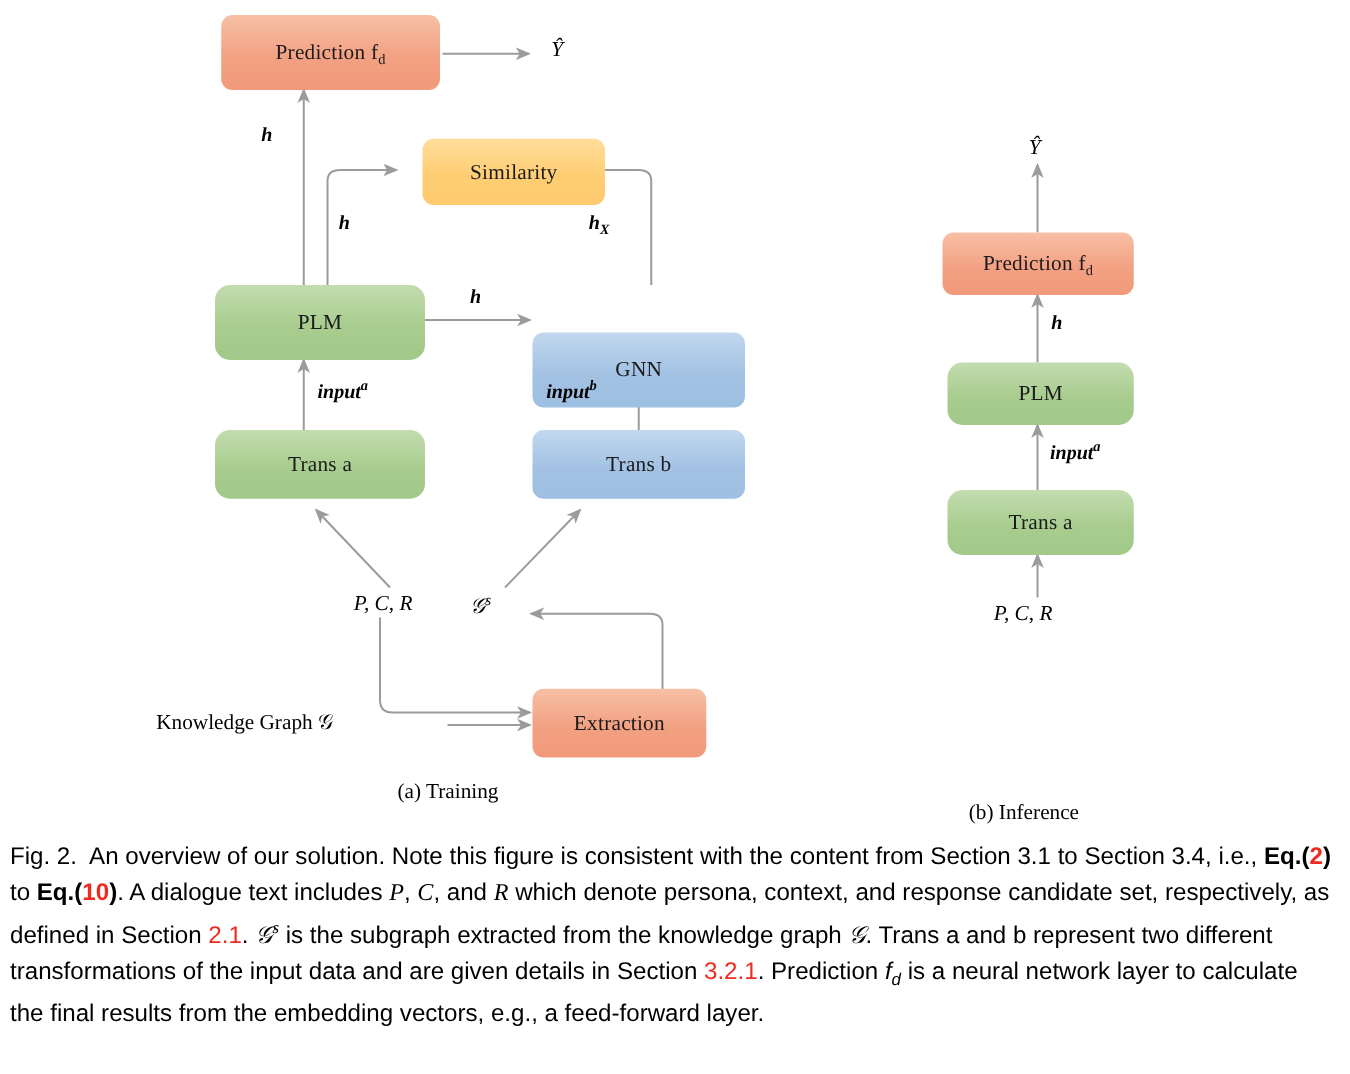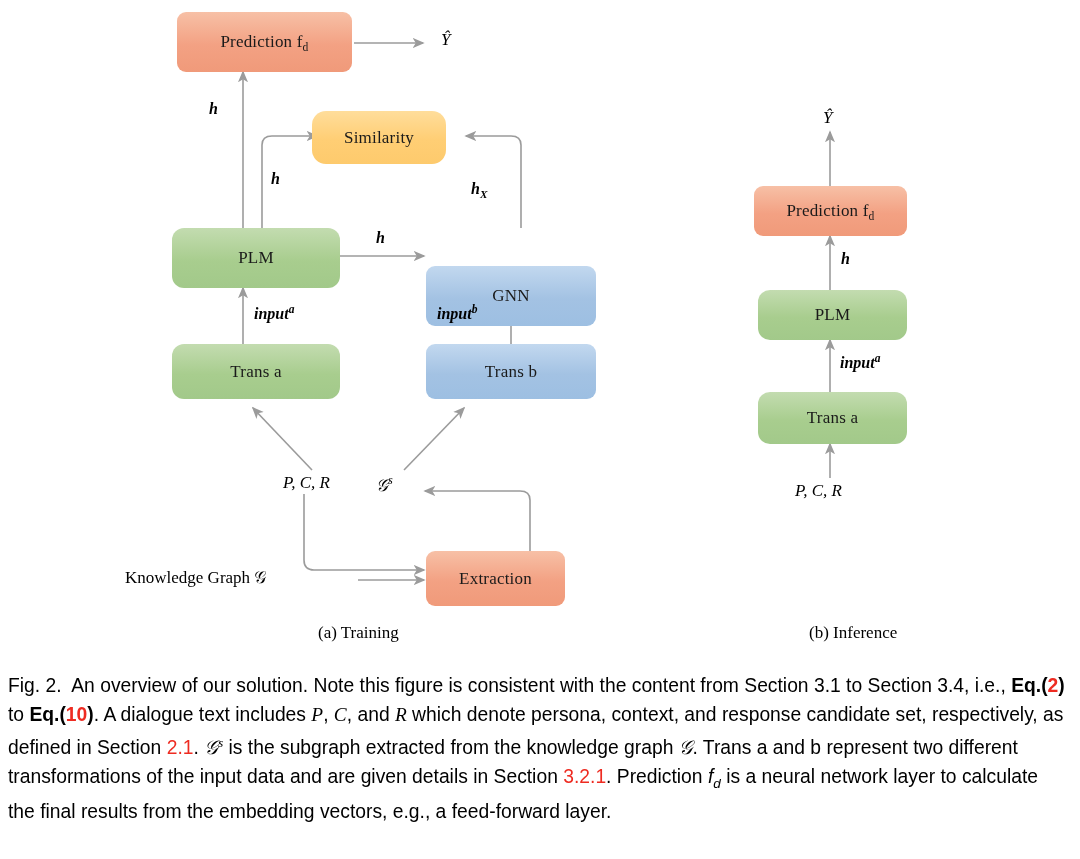--- a/index.html
+++ b/index.html
@@ -148,21 +148,21 @@
       <line x1="830" y1="392" x2="830" y2="340" marker-end="url(#ah)"></line>
 
       <line x1="830" y1="478" x2="830" y2="444" marker-end="url(#ah)"></line>
     </g>
   </svg>
 
   <div class="node node-orange" style="left:177px; top:12px; width:175px; height:60px;">
     <span><span>Prediction f</span><sub>d</sub></span>
   </div>
 
-  <div class="node node-yellow" style="left:312px; top:111px; width:134px; height:53px;border-radius:14px;">
+  <div class="node node-yellow" style="left:338px; top:111px; width:146px; height:53px;">
     <span>Similarity</span>
   </div>
 
   <div class="node node-green" style="left:172px; top:228px; width:168px; height:60px;">
     <span>PLM</span>
   </div>
 
   <div class="node node-blue" style="left:426px; top:228px; width:170px; height:60px;margin-top:38px;">
     <span>GNN</span>
   </div>
@@ -178,21 +178,21 @@
   <div class="node node-orange" style="left:426px; top:551px; width:139px; height:55px;">
     <span>Extraction</span>
   </div>
 
   <div class="lbl lbl-italic" style="left:441px; top:30px; font-size:17px;">Ŷ</div>
 
   <div class="lbl lbl-bold-italic" style="left:209px; top:100px;">h</div>
 
   <div class="lbl lbl-bold-italic" style="left:271px; top:170px;">h</div>
 
-  <div class="lbl lbl-bold-italic" style="left:471px; top:180px;"><span>h</span><sub>X</sub></div>
+  <div class="lbl lbl-bold-italic" style="left:471px; top:170px;"><span>h</span><sub>X</sub></div>
 
   <div class="lbl lbl-bold-italic" style="left:376px; top:229px;">h</div>
 
   <div class="lbl lbl-italic" style="left:254px; top:303px; font-weight:bold;"><span>input</span><sup>a</sup></div>
 
   <div class="lbl lbl-italic" style="left:437px; top:303px; font-weight:bold;"><span>input</span><sup>b</sup></div>
 
   <div class="lbl lbl-italic" style="left:283px; top:473px; font-size:17px;">P, C, R</div>
 
   <div class="lbl lbl-italic" style="left:376px; top:473px; font-size:17px;"><span>𝒢</span><sup>s</sup></div>
@@ -213,19 +213,19 @@
 
   <div class="lbl lbl-italic" style="left:823px; top:108px; font-size:17px;">Ŷ</div>
 
   <div class="lbl lbl-bold-italic" style="left:841px; top:250px;">h</div>
 
   <div class="lbl lbl-italic" style="left:840px; top:352px; font-weight:bold;"><span>input</span><sup>a</sup></div>
 
   <div class="lbl lbl-italic" style="left:795px; top:481px; font-size:17px;">P, C, R</div>
 
   <div class="subcap" style="left:318px; top:623px;">(a)  Training</div>
-  <div class="subcap" style="left:775px; top:623px;margin-left:34px;">(b)  Inference</div>
+  <div class="subcap" style="left:775px; top:640px;">(b)  Inference</div>
 
 </div>
 
 <div id="caption">
   <span>Fig. 2.</span><span>&nbsp; </span><span>An overview of our solution. Note this figure is consistent with the content from Section 3.1 to Section 3.4, i.e., </span><span class="bold">Eq.(</span><span class="bold ref">2</span><span class="bold">)</span><span> to </span><span class="bold">Eq.(</span><span class="bold ref">10</span><span class="bold">)</span><span>. A dialogue text includes </span><span class="it">P</span><span>, </span><span class="it">C</span><span>, and </span><span class="it">R</span><span> which denote persona, context, and response candidate set, respectively, as defined in Section </span><span class="ref">2.1</span><span>. </span><span class="cal"><span>𝒢</span><sup>s</sup></span><span> is the subgraph extracted from the knowledge graph </span><span class="cal">𝒢</span><span>. Trans a and b represent two different transformations of the input data and are given details in Section </span><span class="ref">3.2.1</span><span>. Prediction </span><span class="fd"><span>f</span><sub>d</sub></span><span> is a neural network layer to calculate the final results from the embedding vectors, e.g., a feed-forward layer.</span>
 </div>
 
 </body></html>

